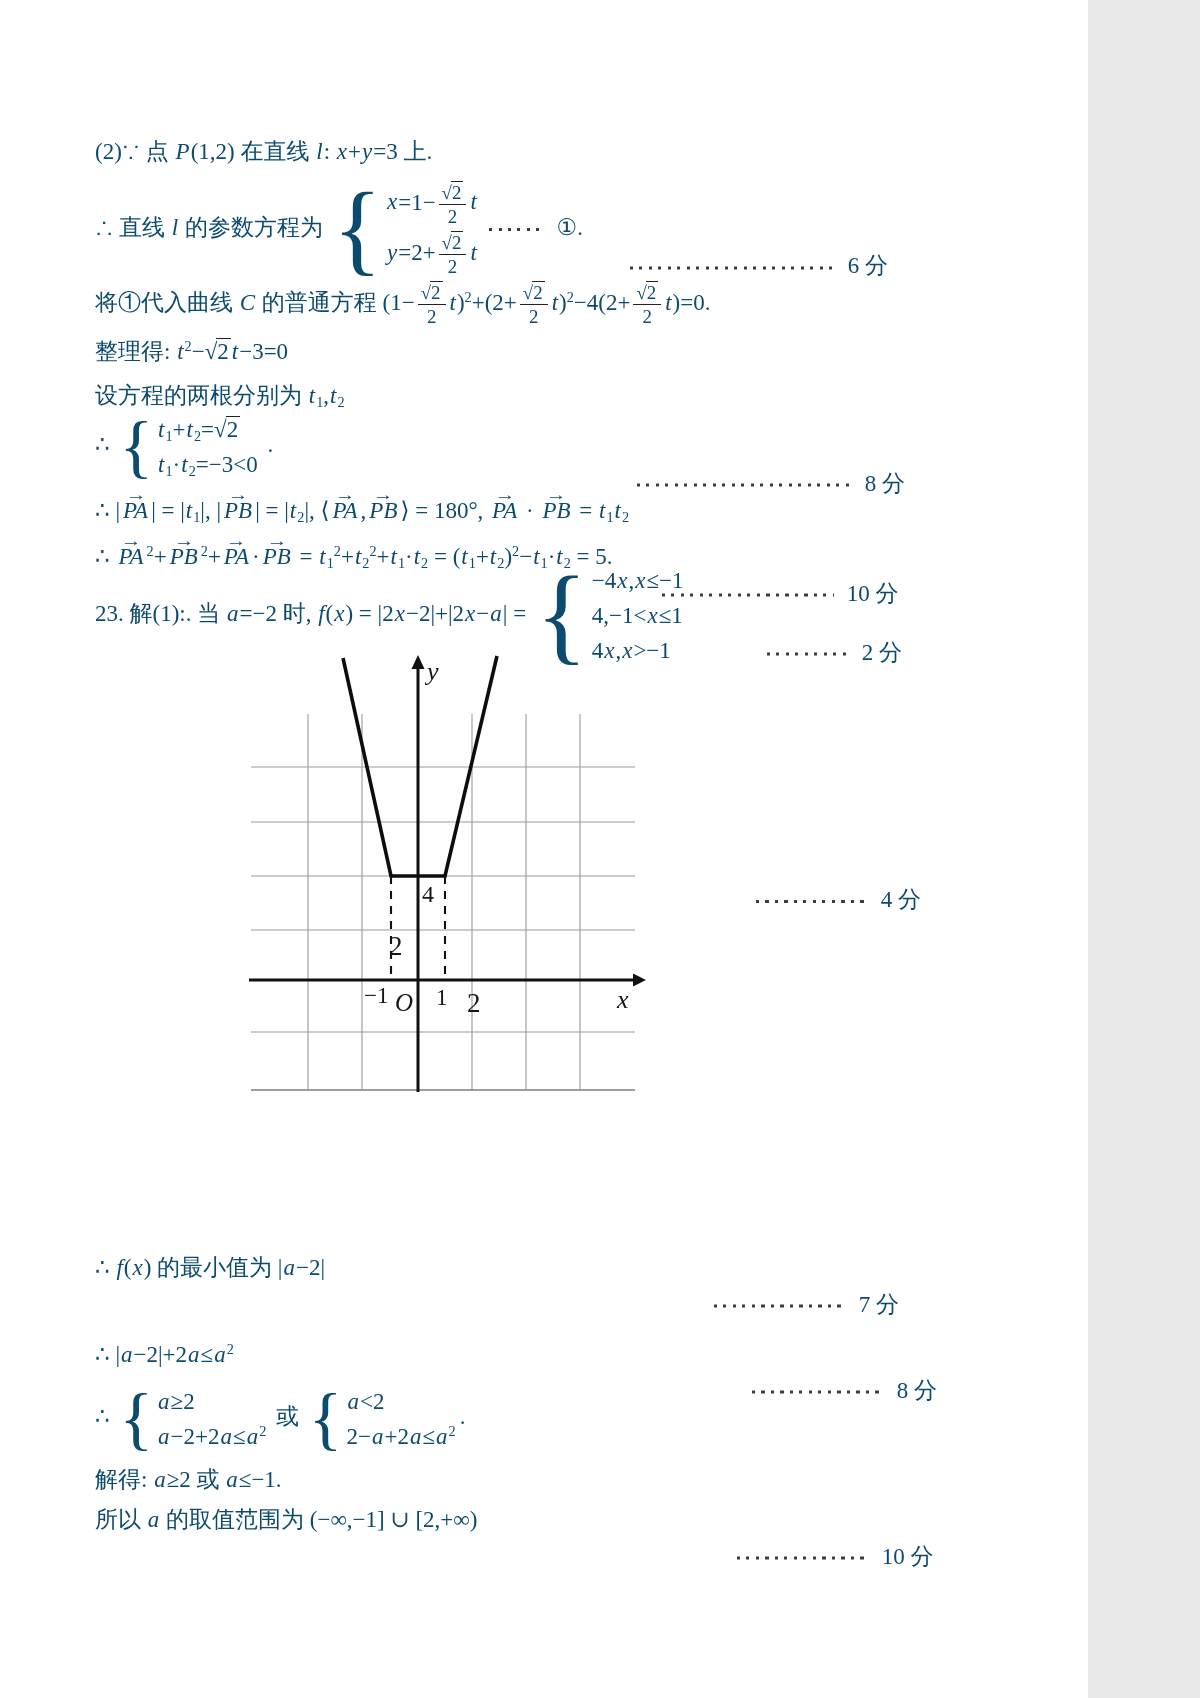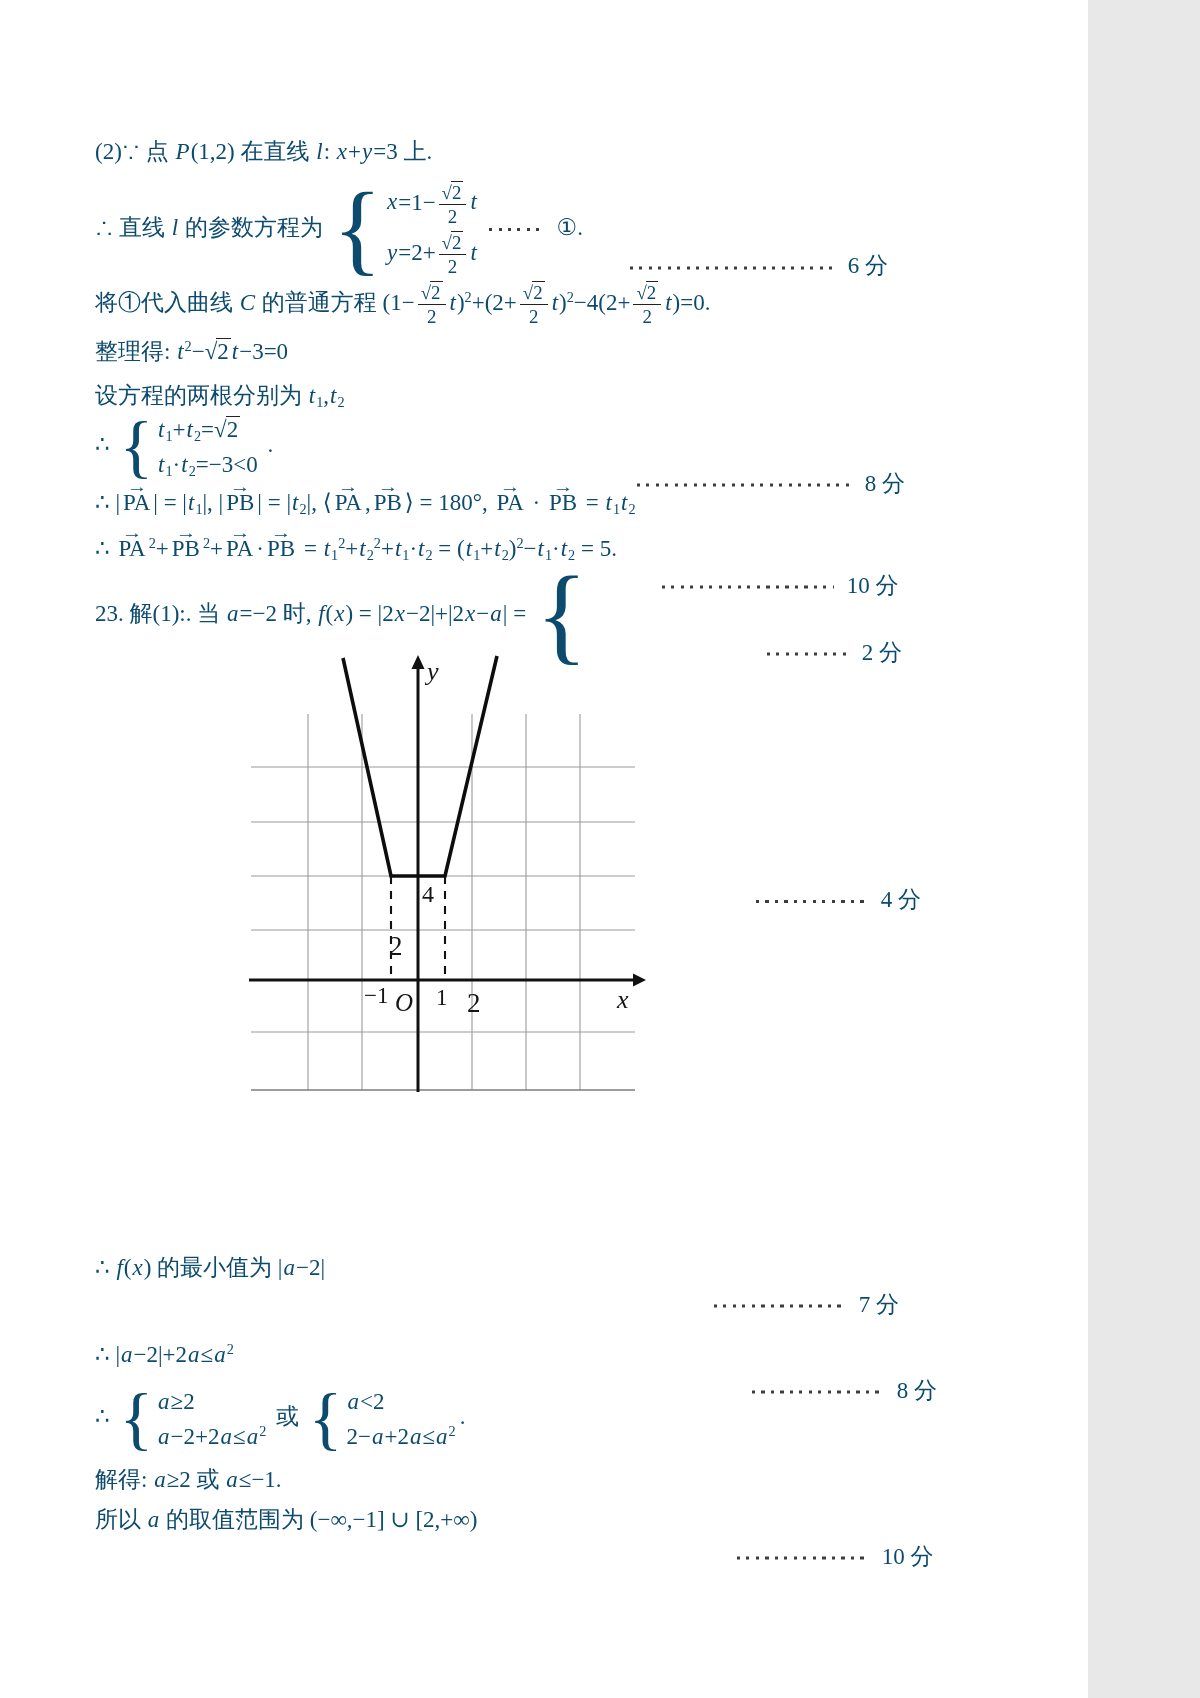--- a/index.html
+++ b/index.html
@@ -10,21 +10,21 @@
   i{font-style:italic;padding:0 1px;}
   sub{font-size:0.62em;vertical-align:-0.28em;line-height:0;}
   sup{font-size:0.62em;vertical-align:0.55em;line-height:0;}
   .frac{display:inline-flex;flex-direction:column;align-items:center;vertical-align:middle;
         font-size:0.82em;line-height:1.12;margin:0 3px;text-align:center;}
   .frac .num{padding:0 3px 1px 3px;border-bottom:1.6px solid #222;}
   .frac .den{padding:1px 3px 0 3px;}
   .sqrt{white-space:nowrap;}
   .sqrt::before{content:"√";margin-right:-1px;}
   .sqrt .rad{border-top:1.6px solid #222;padding:0 2px 0 1px;}
-  .vec{position:relative;margin:8px 3px;display:inline-block;}
+  .vec{position:relative;font-style:italic;margin:16px 3px;display:inline-block;}
   .vec::before{content:"→";position:absolute;left:50%;top:-0.78em;transform:translateX(-50%) scaleX(1.25);
                font-size:0.72em;font-style:normal;letter-spacing:0;}
   .cases{display:inline-flex;align-items:center;vertical-align:middle;margin:0 4px;text-align:left;}
   .cases .brace{line-height:1;font-weight:300;margin-right:4px;transform:translateY(-1%);}
   .cases .rows{display:inline-flex;flex-direction:column;gap:5px;}
   .cases .row{line-height:1.3;white-space:nowrap;}
   .dots{display:inline-block;height:3px;vertical-align:middle;margin:0 7px;
         background-image:repeating-linear-gradient(90deg,#3d3d3d 0 3px,transparent 3px 9.5px);}
   .trail{position:absolute;top:50%;transform:translateY(-50%);white-space:nowrap;margin-top:36px;}
   .graph{position:absolute;left:243px;top:648px;width:410px;height:452px;}
@@ -75,20 +75,25 @@
             <span class="row"><i>t</i><sub>1</sub>·<i>t</i><sub>2</sub>=−3&lt;0</span>
           </span>
         </span> .</span><span class="trail" style="left:535px"><span class="dots" style="width: 215px;"></span> 8 分</span></div>
 
   <div class="line" style="top:482px"><span class="content">∴ |<span class="vec">PA</span>| = |<i>t</i><sub>1</sub>|, |<span class="vec">PB</span>| = |<i>t</i><sub>2</sub>|, ⟨<span class="vec">PA</span>,<span class="vec">PB</span>⟩ = 180°, <span class="vec">PA</span> · <span class="vec">PB</span> = <i>t</i><sub>1</sub><i>t</i><sub>2</sub></span></div>
 
   <div class="line" style="top:528px"><span class="content">∴ <span class="vec">PA</span><sup>2</sup>+<span class="vec">PB</span><sup>2</sup>+<span class="vec">PA</span>·<span class="vec">PB</span> = <i>t</i><sub>1</sub><sup>2</sup>+<i>t</i><sub>2</sub><sup>2</sup>+<i>t</i><sub>1</sub>·<i>t</i><sub>2</sub> = (<i>t</i><sub>1</sub>+<i>t</i><sub>2</sub>)<sup>2</sup>−<i>t</i><sub>1</sub>·<i>t</i><sub>2</sub> = 5.</span><span class="trail" style="left:560px"><span class="dots" style="width: 172px;"></span> 10 分</span></div>
 
   <div class="line" style="top:562px"><span class="content">23. 解(1):. 当 <i>a</i>=−2 时, <i>f</i>(<i>x</i>) = |2<i>x</i>−2|+|2<i>x</i>−<i>a</i>| = <span class="cases">
           <span class="brace" style="font-size: 108px;">{</span>
+          <span class="rows">
+            <span class="row">−4<i>x</i>,<i>x</i>≤−1</span>
+            <span class="row">4,−1&lt;<i>x</i>≤1</span>
+            <span class="row">4<i>x</i>,<i>x</i>&gt;−1</span>
+          </span>
         </span></span><span class="trail" style="left:665px"><span class="dots" style="width: 82px;"></span> 2 分</span></div>
 
   <div class="graph">
     <svg width="410" height="452" viewBox="0 0 410 452">
 
       <g stroke="#9a9a9a" stroke-width="1.1">
         <line x1="65" y1="66" x2="65" y2="442"></line>
         <line x1="119" y1="66" x2="119" y2="442"></line>
         <line x1="229" y1="66" x2="229" y2="442"></line>
         <line x1="283" y1="66" x2="283" y2="442"></line>

